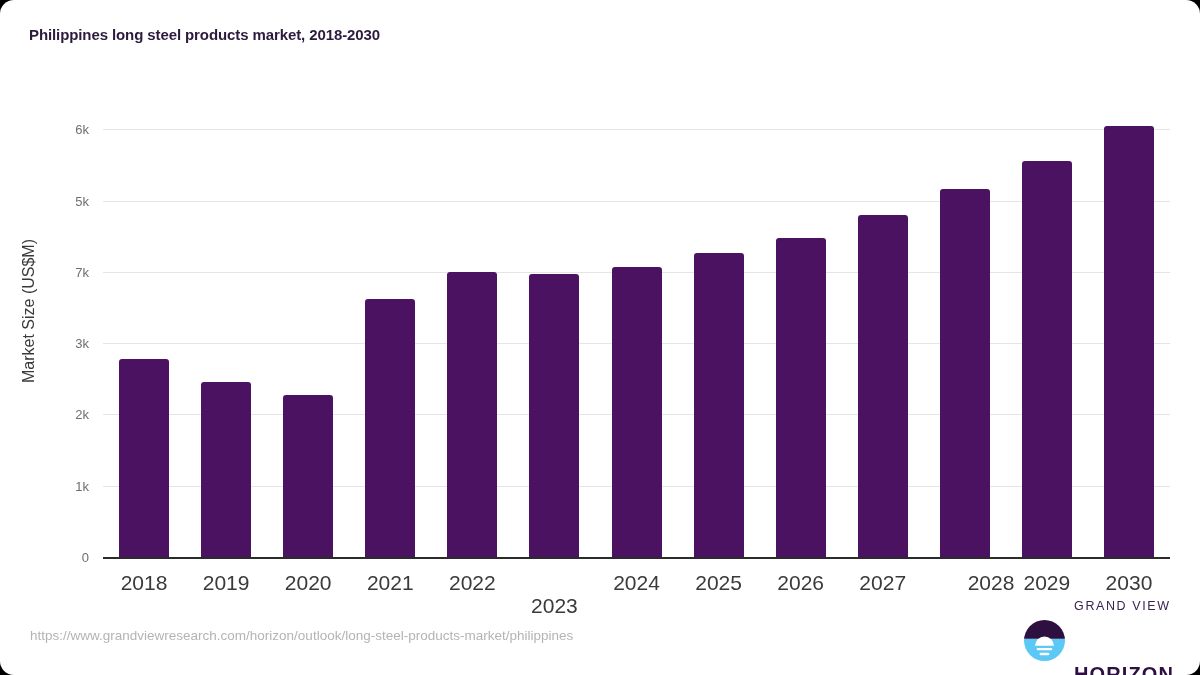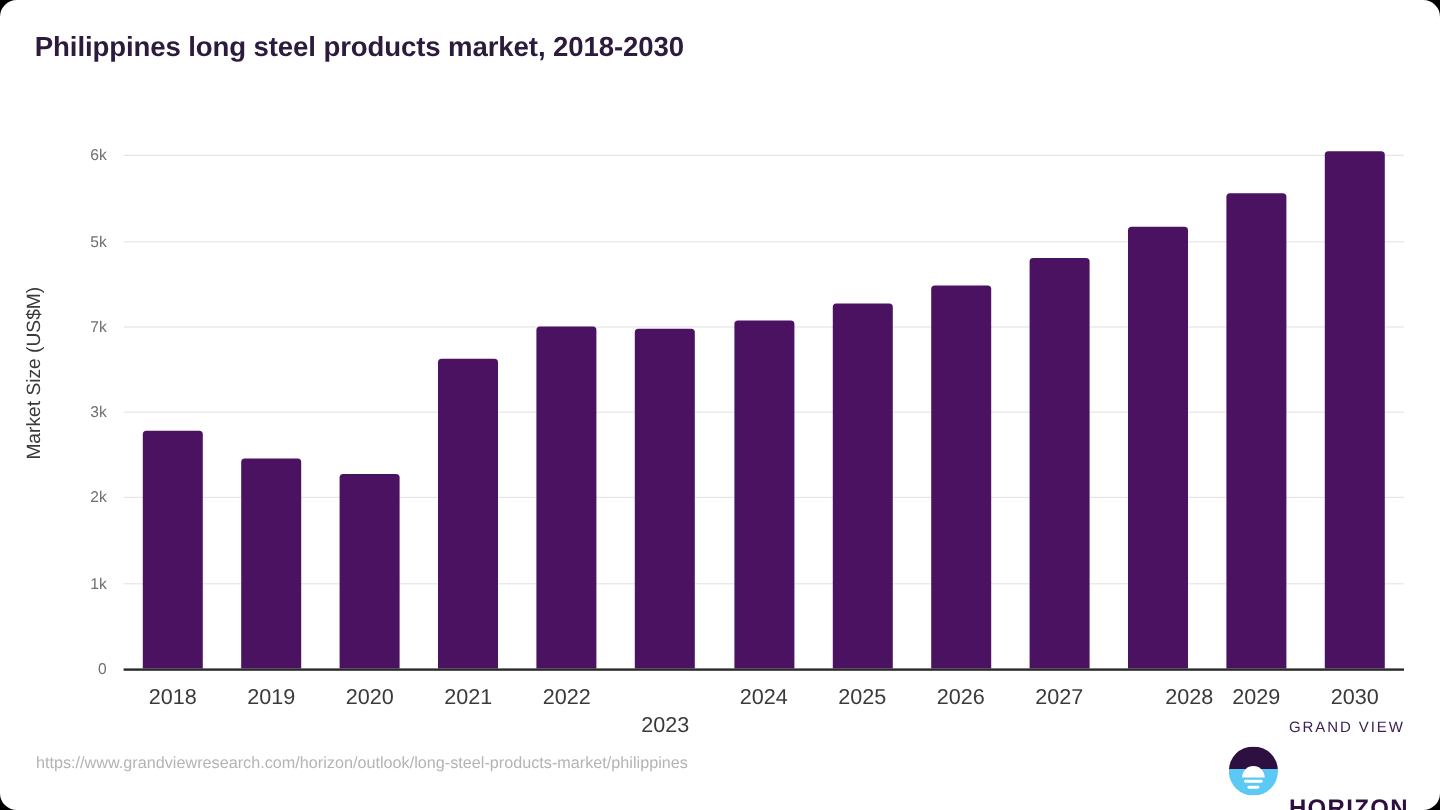--- a/index.html
+++ b/index.html
@@ -25,21 +25,21 @@
     border-radius: 14px;
     box-sizing: border-box;
     overflow: hidden;
   }
 
   
   #chart-title {
     position: absolute;
     left: 29px;
     top: 26px;
-    font-size: 23px;
+    font-size: 15px;
     font-weight: bold;
     color: #2d1b3d;
     letter-spacing: -0.1px;
     white-space: nowrap;
   }
 
   
   
   #plot-area {
     position: absolute;
@@ -97,21 +97,21 @@
     bottom: 0;
     background: #4a1261;
     border-top-left-radius: 3px;
     border-top-right-radius: 3px;
   }
 
   
   .x-tick-label {
     position: absolute;
     top: 571px;
-    font-size: 18px;
+    font-size: 21px;
     color: #3a3a3a;
     text-align: center;
     white-space: nowrap;
     transform: translateX(-50%);
   }
 
   
   #source-url {
     position: absolute;
     left: 30px;
@@ -120,21 +120,20 @@
     color: #b4b4b4;
     white-space: nowrap;
   }
 
   #brand-logo {
     position: absolute;
     right: 26px;
     top: 620px;
     height: 44px;
     display: flex;
-    align-items: center;
     gap: 9px;
   }
   #logo-mark {
     width: 41px;
     height: 41px;
     flex: 0 0 41px;
   }
   #logo-wordmark {
     display: flex;
     flex-direction: column;

